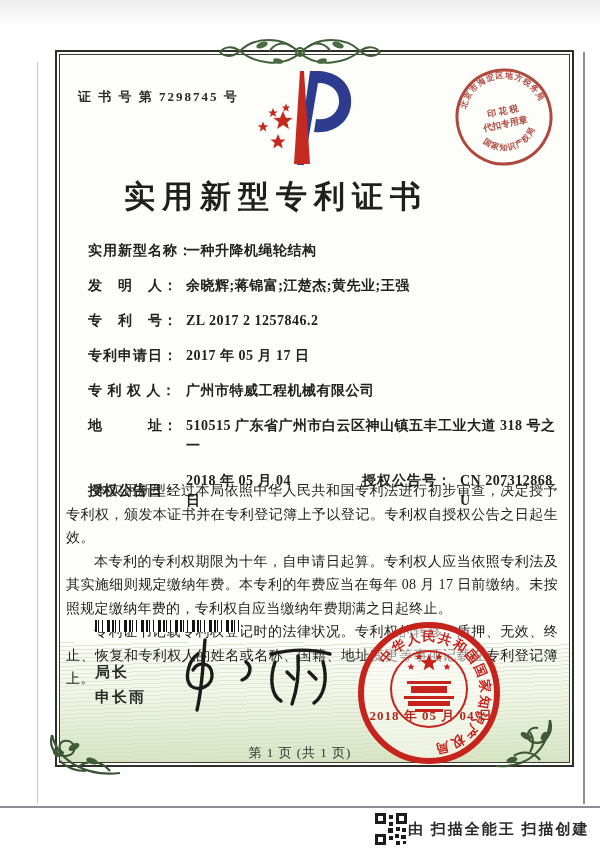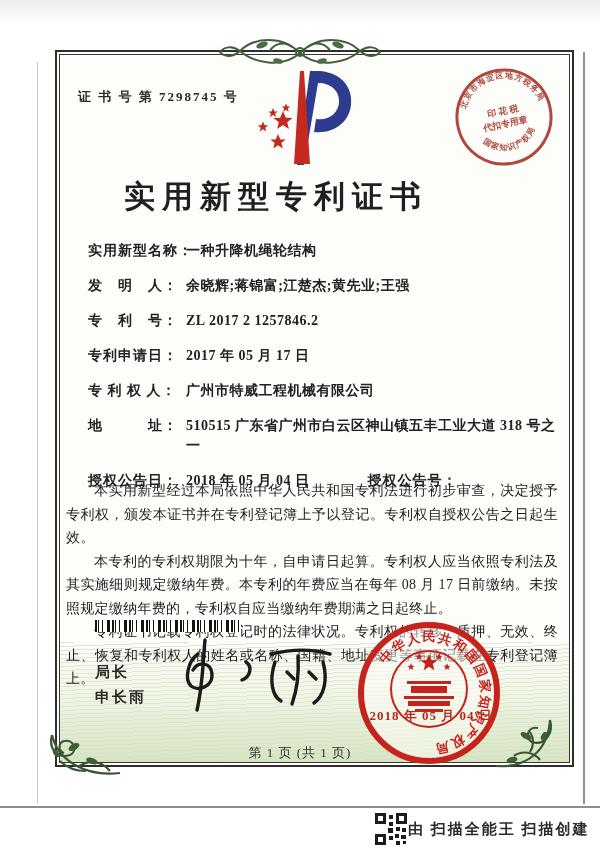--- a/index.html
+++ b/index.html
@@ -163,20 +163,21 @@
     </div>
     <div class="field-row address">
       <span class="field-label">地　　　址：</span>
       <span class="field-value">510515 广东省广州市白云区神山镇五丰工业大道 318 号之一</span>
     </div>
     <div class="field-row grant">
       <span class="field-label">授权公告日：</span>
       <span class="field-value">2018 年 05 月 04 日</span>
       <span class="grant-right">
         <span class="field-label">授权公告号：</span>
+        <span class="field-value">CN 207312868 U</span>
       </span>
     </div>
   </div>
 
   <div class="body-text">
     <p>本实用新型经过本局依照中华人民共和国专利法进行初步审查，决定授予专利权，颁发本证书并在专利登记簿上予以登记。专利权自授权公告之日起生效。</p>
     <p>本专利的专利权期限为十年，自申请日起算。专利权人应当依照专利法及其实施细则规定缴纳年费。本专利的年费应当在每年 08 月 17 日前缴纳。未按照规定缴纳年费的，专利权自应当缴纳年费期满之日起终止。</p>
     <p>专利证书记载专利权登记时的法律状况。专利权的转移、质押、无效、终止、恢复和专利权人的姓名或名称、国籍、地址变更等事项记载在专利登记簿上。</p>
   </div>
 

